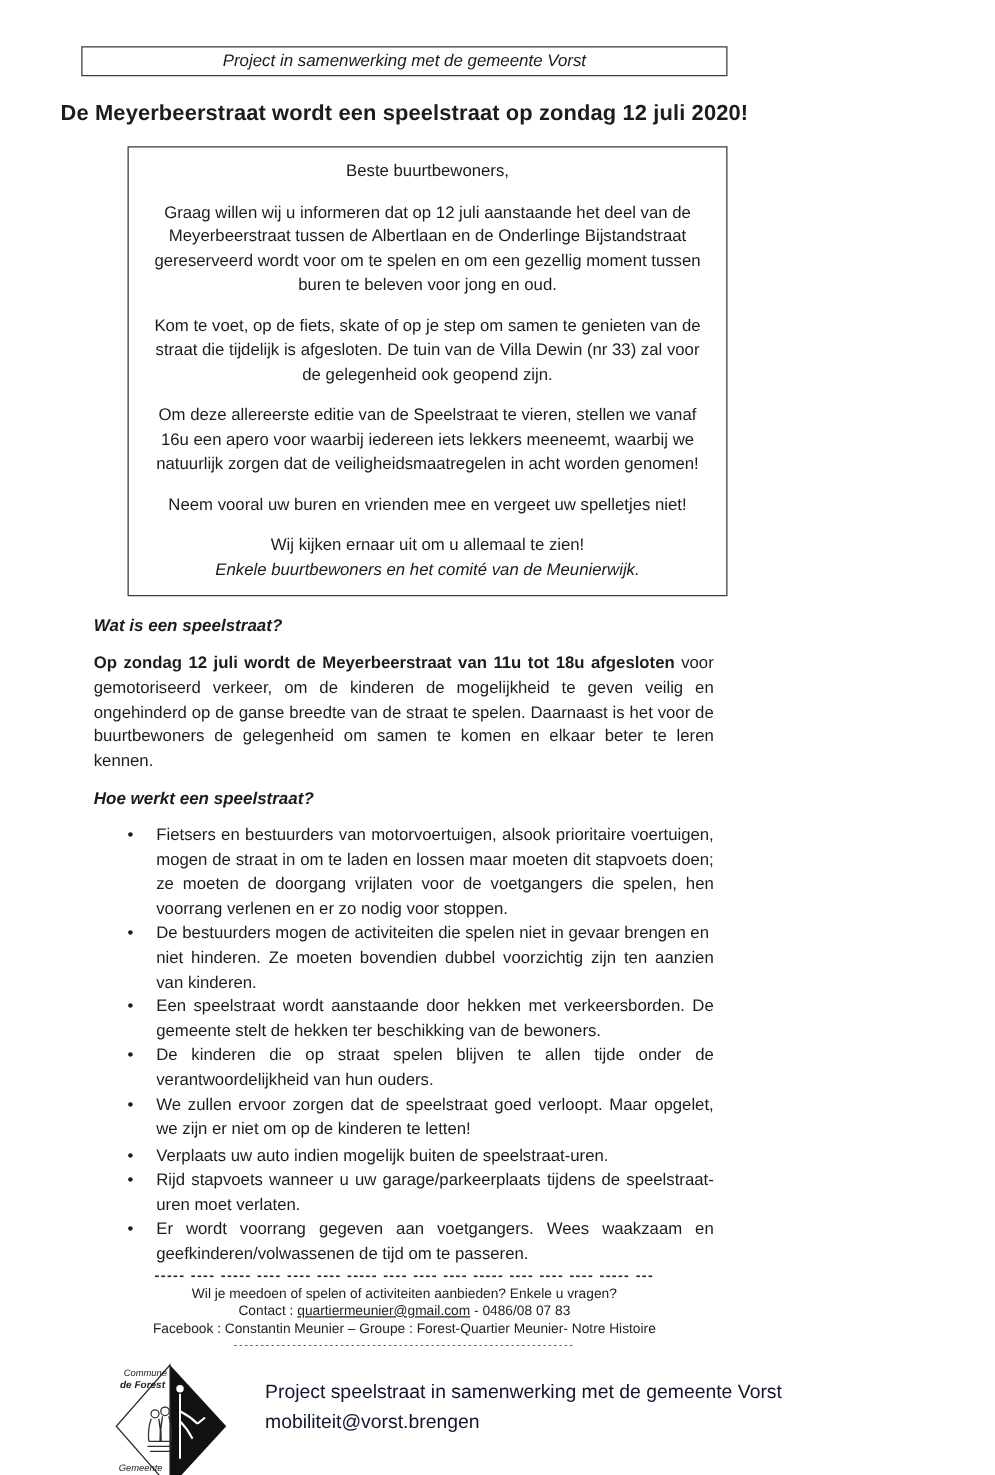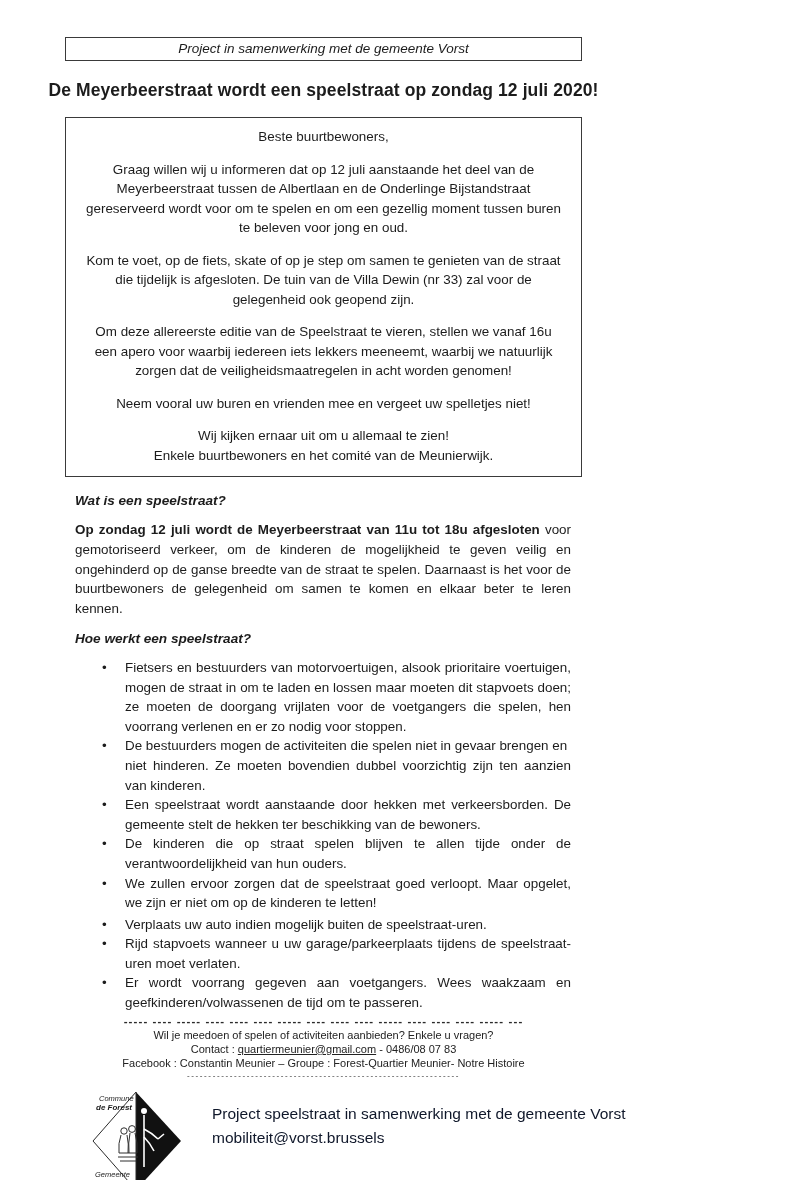--- a/index.html
+++ b/index.html
@@ -12,28 +12,28 @@
     margin: 37px 65px 0 65px;
     border: 1.5px solid #3a3a3a;
     text-align: center; font-style: italic; font-size: 13.5px;
     padding: 3px 0 4px 0;
   }
   .doc-title {
     margin: 19px 30px 0 30px; text-align: center;
     font-weight: bold; font-size: 17.5px; letter-spacing: 0.1px;
   }
   .letter-box {
-    margin: 16px 65px 0 65px;
+    margin: 16px 65px 0 102px;
     border: 1.5px solid #3a3a3a;
     padding: 9px 17px 11px 17px;
     font-size: 13.4px; line-height: 19.5px; text-align: center;
   }
   .letter-box p { margin: 0; }
   .letter-box p + p, .letter-box .letter-close { margin-top: 13px; }
-  .letter-signature { }
+  .letter-signature { font-style: italic; }
   .section-heading {
     margin: 16px 76px 0 75px;
     font-weight: bold; font-style: italic; font-size: 13.6px;
   }
   .section-heading.hoe { margin-top: 12px; }
   .section-heading.aanbev { margin-top: 17px; }
   .para-justified {
     margin: 12px 76px 0 75px;
     font-size: 13.4px; line-height: 19.8px; text-align: justify;
   }
@@ -140,17 +140,17 @@
         <g font-family="Liberation Sans, sans-serif" fill="#1c1c1c">
           <text x="13" y="12" font-size="7.5" font-style="italic">Commune</text>
           <text x="10" y="21" font-size="8" font-weight="bold" font-style="italic">de Forest</text>
           <text x="9" y="88" font-size="7.5" font-style="italic">Gemeente</text>
           <text x="17" y="97" font-size="8" font-weight="bold" font-style="italic">Vorst</text>
         </g>
       </svg>
     </div>
     <div class="footer-text">
       <div>Project speelstraat in samenwerking met de gemeente Vorst</div>
-      <div>mobiliteit@vorst.brussels</div>
+      <div>mobiliteit@vorst.brengen</div>
     </div>
   </div>
 
 </div>
 
 </body></html>

